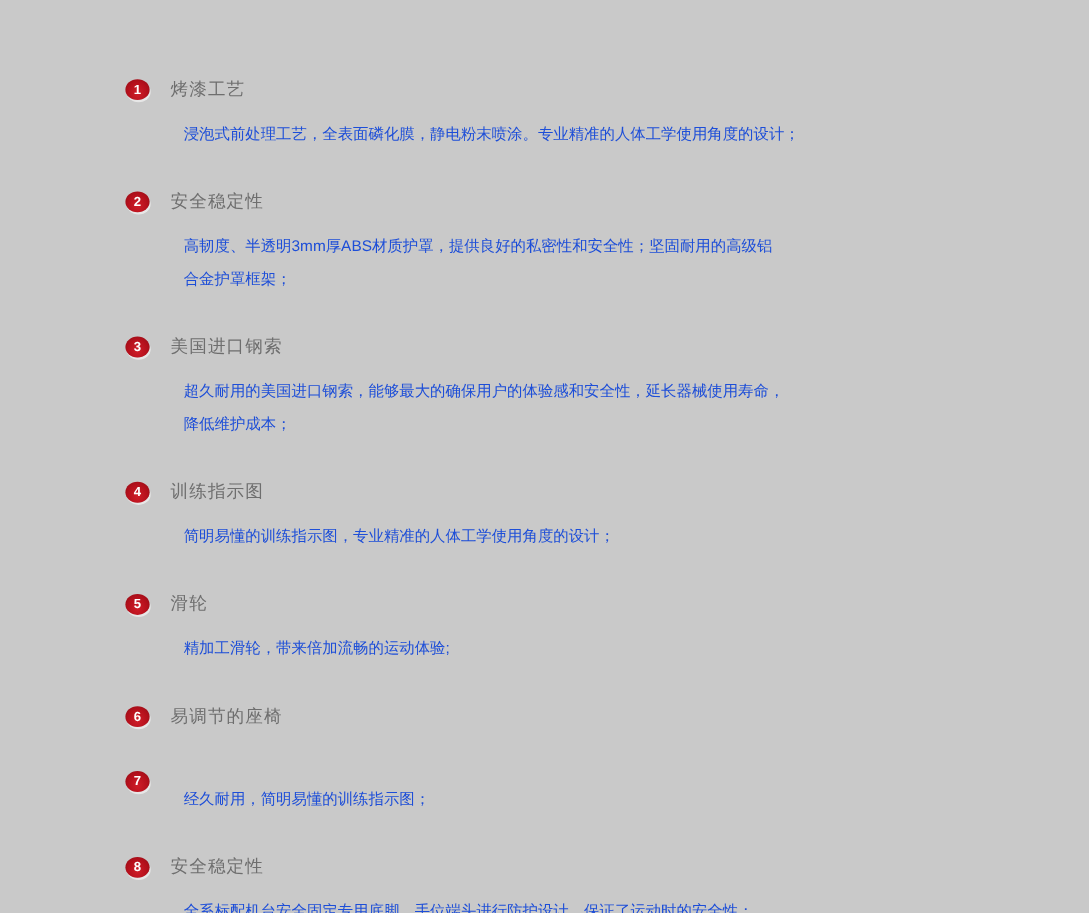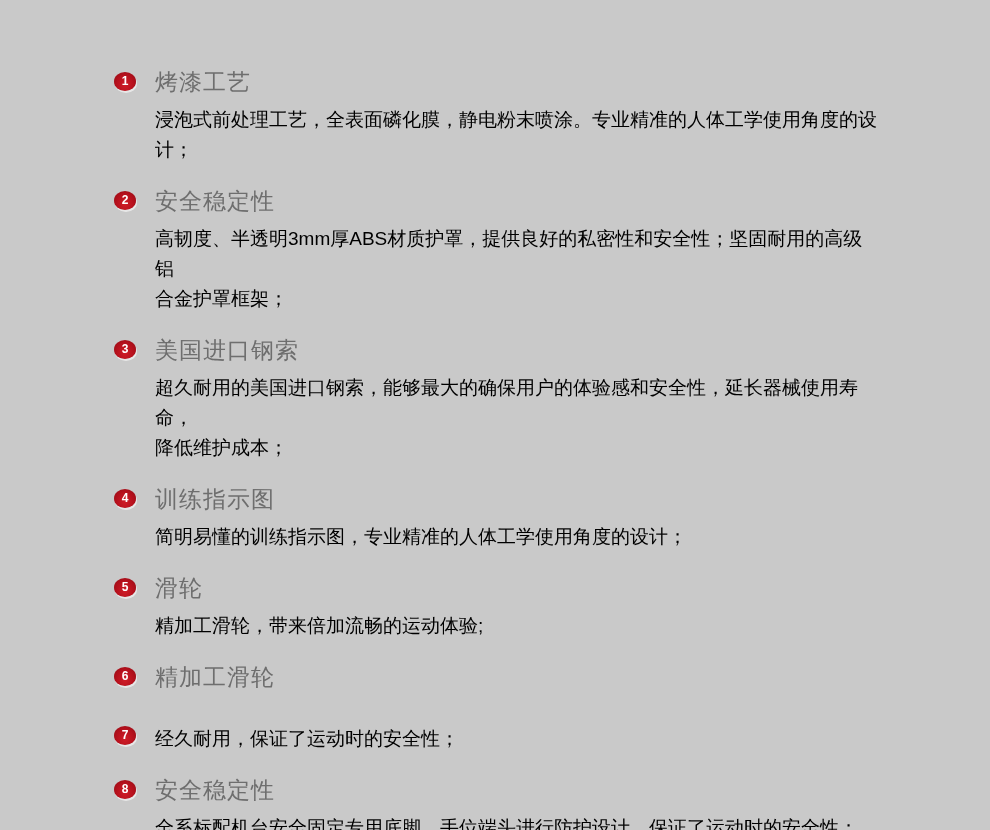--- a/index.html
+++ b/index.html
@@ -35,32 +35,32 @@
     font-size: 12px;
     font-weight: bold;
     line-height: 19px;
     text-align: center;
   }
   .feature-text {
     flex: 1 1 auto;
     min-width: 0;
   }
   .feature-title {
-    font-size: 23px;
+    font-size: 16px;
     line-height: 24px;
     color: #6e6e6e;
     font-weight: normal;
     margin: 0 0 11px 0;
     letter-spacing: 1px;
   }
   .feature-desc {
-    font-size: 19px;
+    font-size: 14px;
     line-height: 30px;
-    color: #000000;
-    margin: 0;
+    color: #1d4ed8;
+    margin: 12px;
     max-width: 724px;
     white-space: pre-line;
   }
 </style>
 </head>
 <body>
 
 <div class="feature-list">
 
   <div class="feature-item">
@@ -101,28 +101,28 @@
     <span class="badge">5</span>
     <div class="feature-text">
       <h2 class="feature-title">滑轮</h2>
       <p class="feature-desc">精加工滑轮，带来倍加流畅的运动体验;</p>
     </div>
   </div>
 
   <div class="feature-item">
     <span class="badge">6</span>
     <div class="feature-text">
-      <h2 class="feature-title">精加工滑轮</h2>
+      <h2 class="feature-title">易调节的座椅</h2>
     </div>
   </div>
 
   <div class="feature-item">
     <span class="badge">7</span>
     <div class="feature-text">
-      <p class="feature-desc">经久耐用，保证了运动时的安全性；</p>
+      <p class="feature-desc">经久耐用，简明易懂的训练指示图；</p>
     </div>
   </div>
 
   <div class="feature-item">
     <span class="badge">8</span>
     <div class="feature-text">
       <h2 class="feature-title">安全稳定性</h2>
       <p class="feature-desc">全系标配机台安全固定专用底脚。手位端头进行防护设计，保证了运动时的安全性；</p>
     </div>
   </div>

